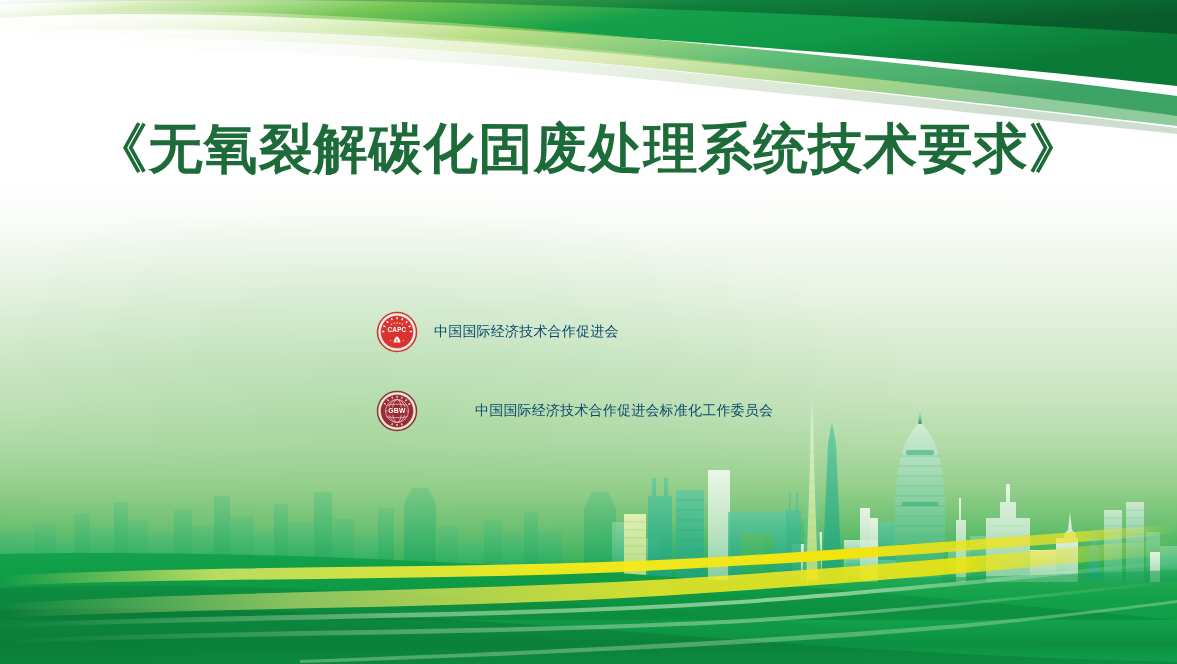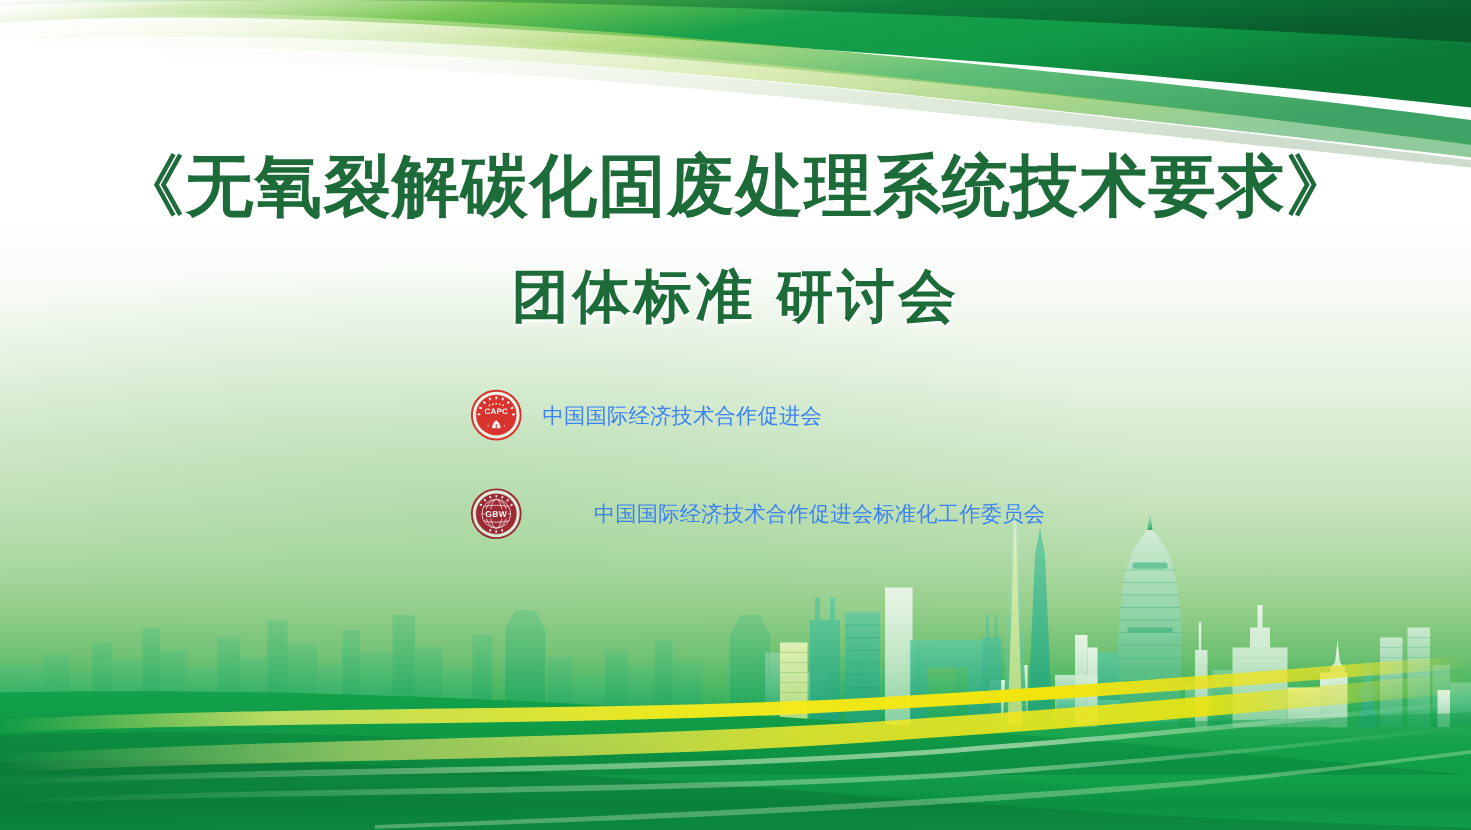--- a/index.html
+++ b/index.html
@@ -97,23 +97,23 @@
   .org-row{
     position:absolute;
     display:flex; align-items:center;
     height:42px;
   }
   #org-row-0{ left:376px; top:311px; }
   #org-row-1{ left:376px; top:390px;gap:41px; }
 
   .org-label{
     margin-left:16px;
-    font-size:17px;
+    font-size:14px;
     font-weight:normal;
-    color:#3b82f6;
+    color:#0c4a6e;
     white-space:nowrap;
     letter-spacing:.2px;
     text-align:right;
   }
 
   
   .seal{
     position:relative;
     width:42px; height:42px;
     flex:0 0 42px;
@@ -495,21 +495,20 @@
 
       <path d="M0,100 C240,88 500,92 740,76 C930,62 1050,48 1177,36 L1177,40 C1050,52 930,66 740,80 C500,96 240,94 0,104 Z" fill="url(#ltln)"></path>
       <path d="M0,116 C250,104 520,108 760,94 C950,82 1060,68 1177,56 L1177,59 C1060,71 950,85 760,98 C520,112 250,110 0,119 Z" fill="url(#ltln)" opacity=".7"></path>
       <path d="M300,136 C520,128 760,116 960,100 C1070,90 1130,82 1177,76 L1177,79 C1120,86 1060,94 960,104 C760,122 520,132 300,139 Z" fill="#cdeec0" opacity=".35"></path>
     </svg>
   </div>
 
   <div class="content">
 
     <div class="title">《无氧裂解碳化固废处理系统技术要求》</div>
-    <div class="subtitle">团体标准 研讨会</div>
 
     <div class="org-row" id="org-row-0">
       <span class="seal">
         <svg width="42" height="42" viewBox="0 0 42 42" xmlns="http://www.w3.org/2000/svg">
           <circle cx="21" cy="21" r="20" fill="#ffffff" opacity=".55"></circle>
           <circle cx="21" cy="21" r="19.5" fill="none" stroke="#d8332f" stroke-width="1.6"></circle>
           <circle cx="21" cy="21" r="16.5" fill="#d8332f"></circle>
           <circle cx="21" cy="21" r="16.5" fill="none" stroke="#ffffff" stroke-width=".7" opacity=".6"></circle>
 
           <g fill="#ffffff" opacity=".92">

